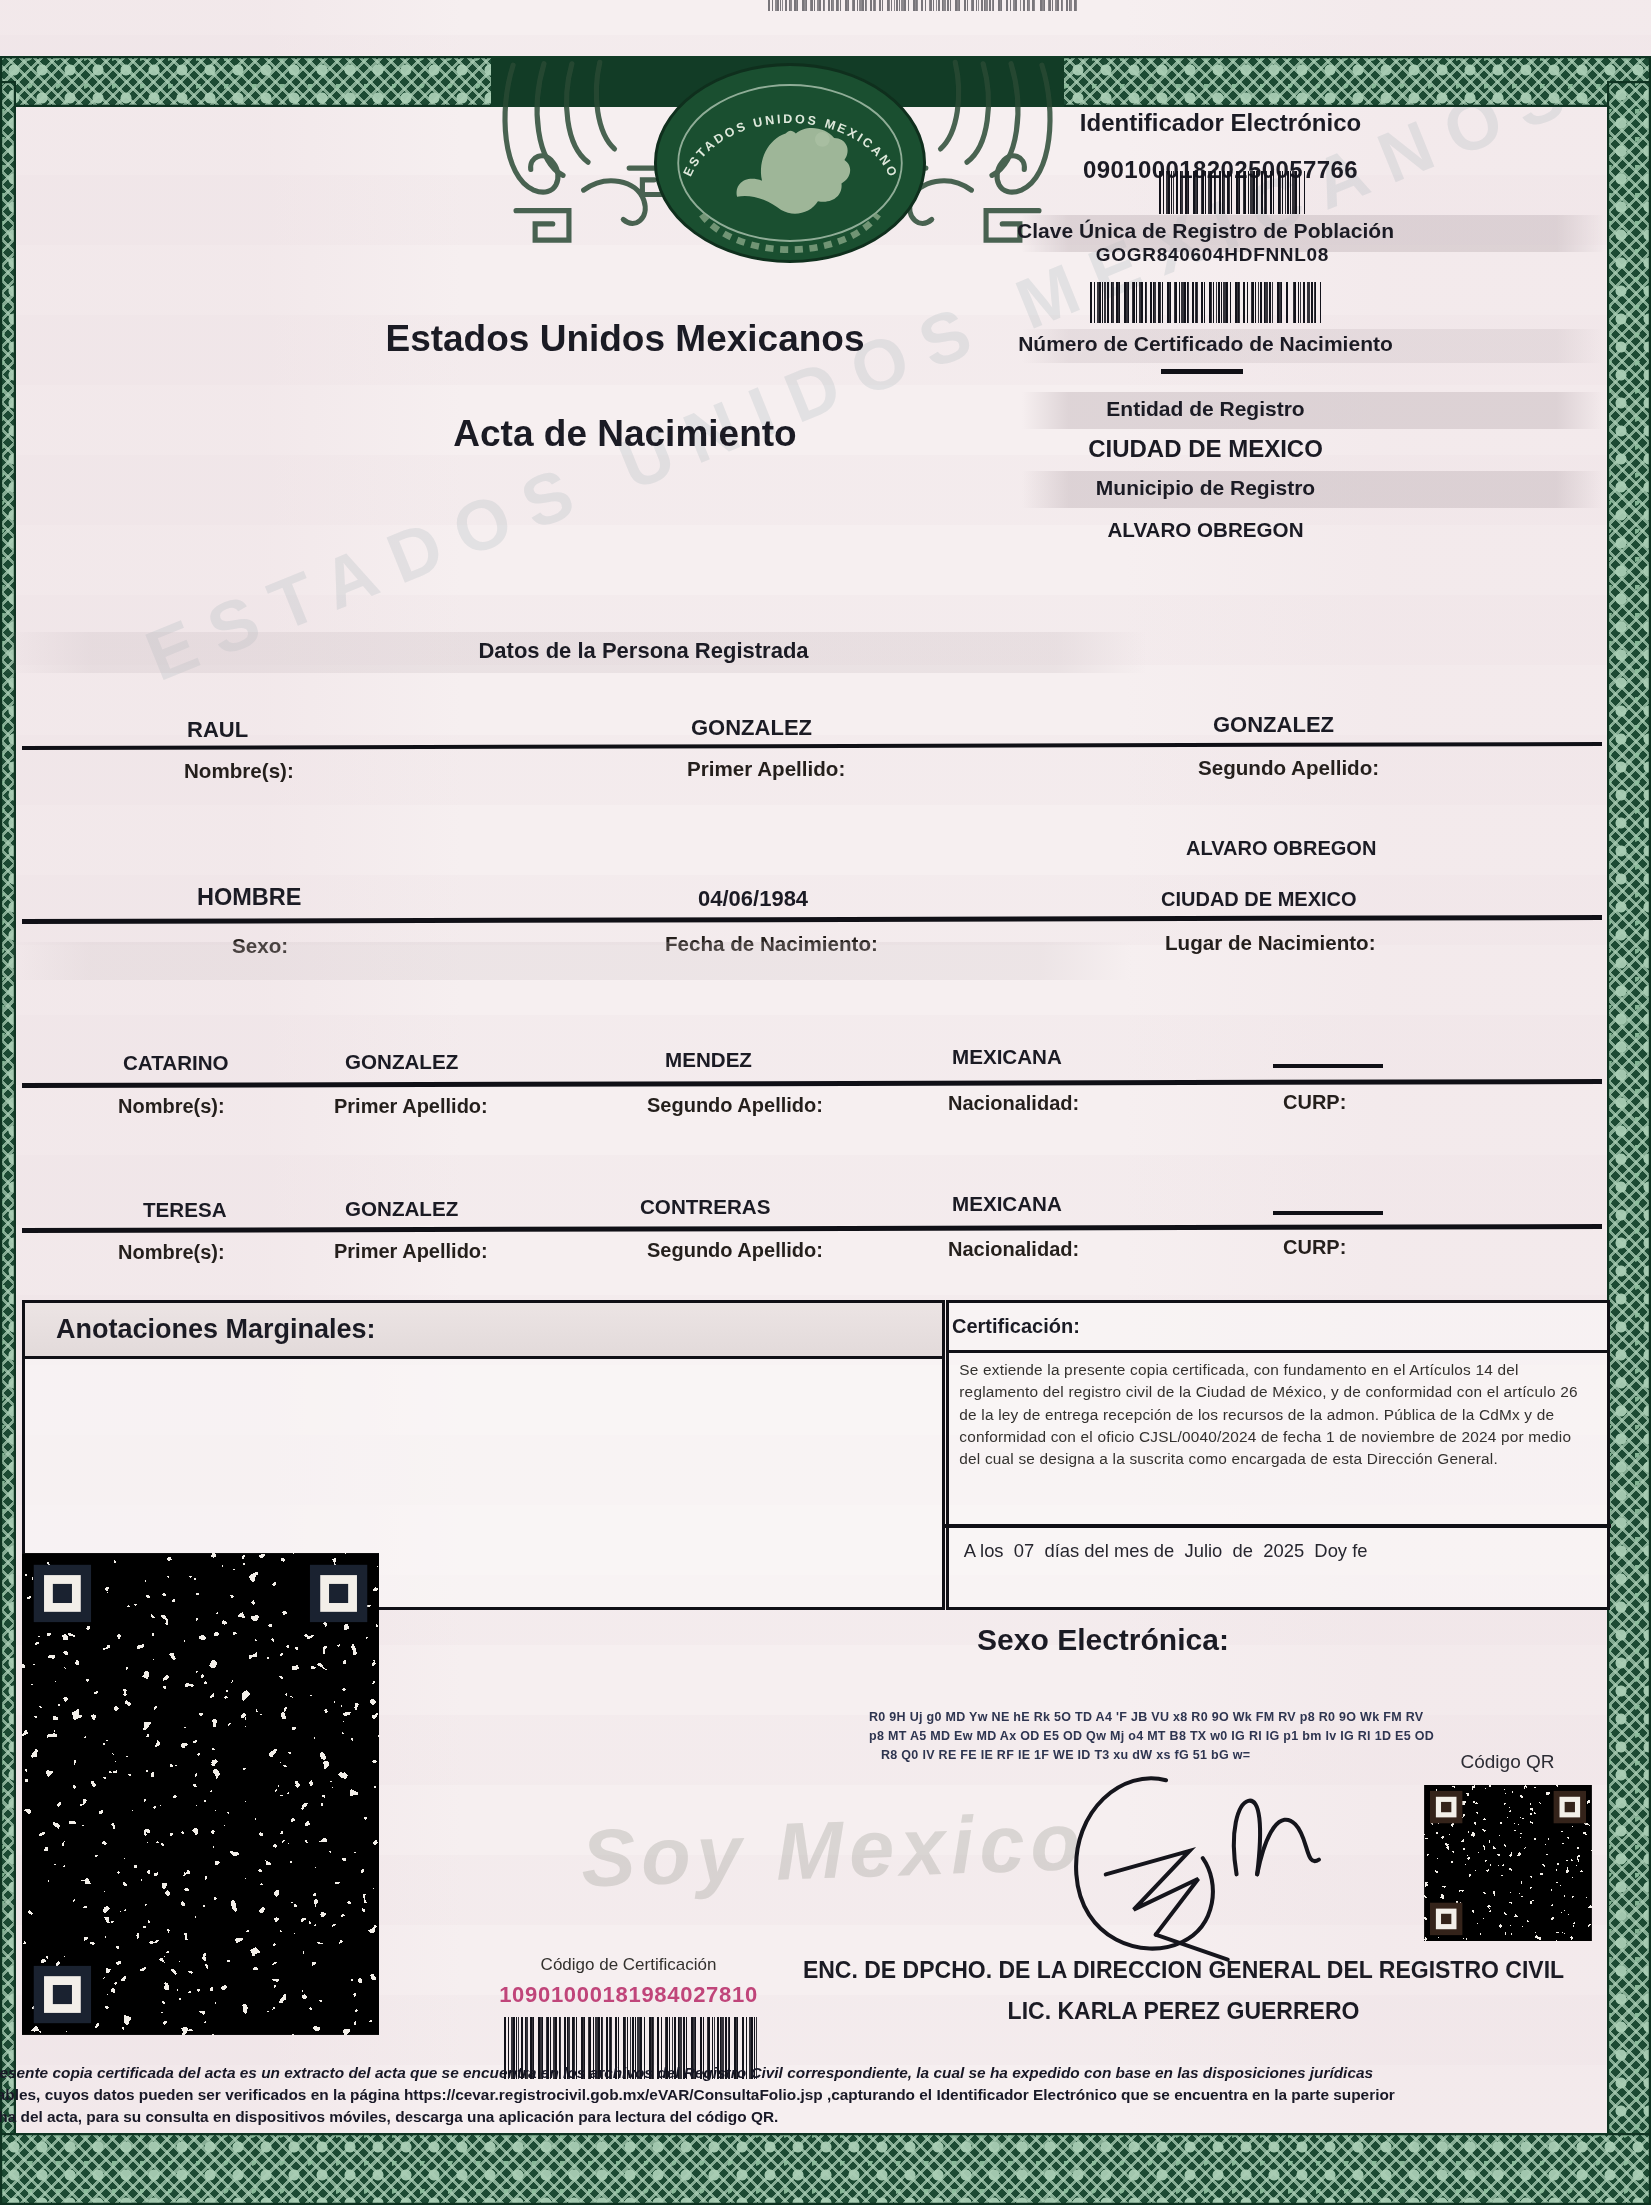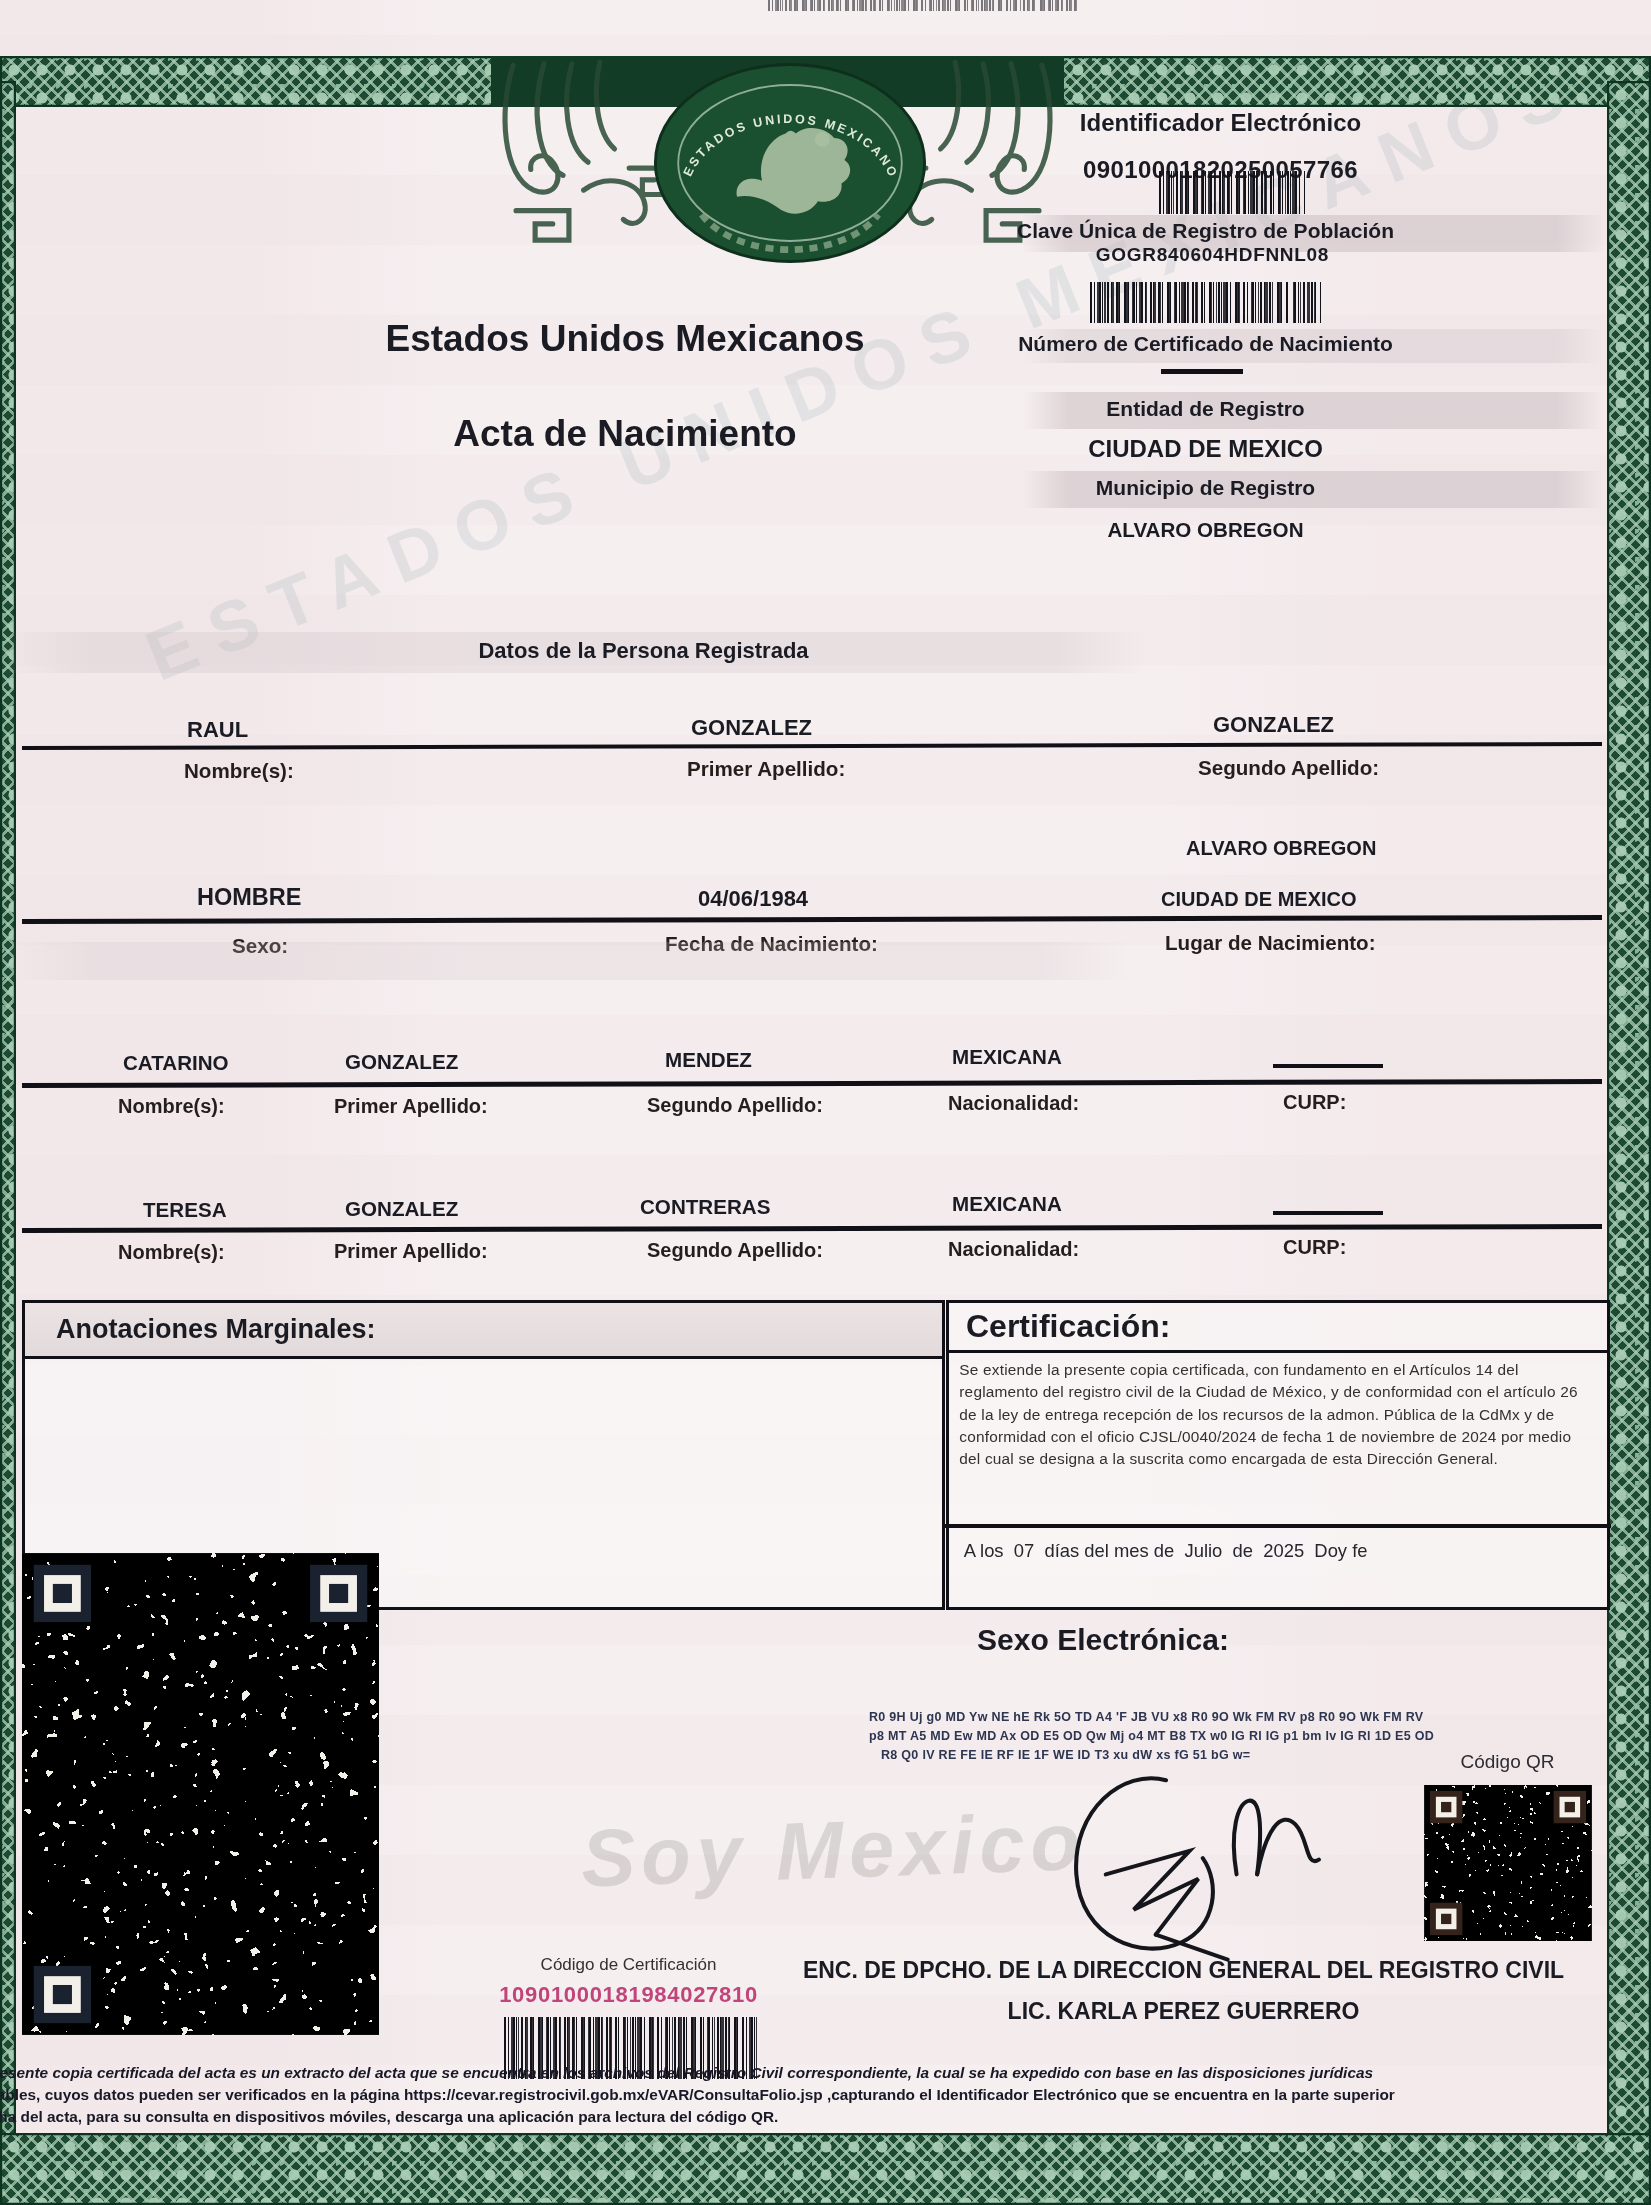--- a/index.html
+++ b/index.html
@@ -148,21 +148,21 @@
   <div class="abs b lbl" style="left:1283px;top:1236px;font-size:20px;">CURP:</div>
 
   <div class="abs" style="left:22px;top:1300px;width:917px;height:304px;border:3.7px solid #101016;background:rgba(252,250,249,.55);">
     <div style="height:53px;background:linear-gradient(180deg,#ece4e4,#e2dada);border-bottom:3.7px solid #101016;display:flex;align-items:center;">
       <span class="b" style="font-size:27px;margin-left:31px;">Anotaciones Marginales:</span>
     </div>
   </div>
 
   <div class="abs" style="left:946px;top:1300px;width:658px;height:304px;border:3.7px solid #101016;background:rgba(252,250,249,.55);">
     <div style="height:47px;border-bottom:3.7px solid #101016;display:flex;align-items:center;">
-      <span class="b" style="font-size:32px;margin-left:17px;">Certificación:</span>
+      <span class="b" style="font-size:20px;margin-left:3px;">Certificación:</span>
     </div>
     <div style="font-size:15.4px;color:#33312e;line-height:1.45;padding:5.9px 10.3px 0 10.3px;letter-spacing:0.2px;">Se extiende la presente copia certificada, con fundamento en el Artículos 14 del reglamento del registro civil de la Ciudad de México, y de conformidad con el artículo 26 de la ley de entrega recepción de los recursos de la admon. Pública de la CdMx y de conformidad con el oficio CJSL/0040/2024 de fecha 1 de noviembre de 2024 por medio del cual se designa a la suscrita como encargada de esta Dirección General.</div>
     <div style="position:absolute;left:-3.7px;right:-3.7px;top:221px;height:4.4px;background:#101016;"></div>
     <div style="position:absolute;left:14.7px;top:237px;font-size:18.4px;color:#26262e;white-space:pre-wrap;">A los  07  días del mes de  Julio  de  2025  Doy fe</div>
   </div>
 
   <div class="abs qrbox" style="left:22px;top:1553px;width:357px;height:482px;">
     <svg width="357" height="482" viewBox="0 0 486 656">
       <filter id="qf1" x="0" y="0" width="100%" height="100%">
         <feTurbulence type="fractalNoise" baseFrequency="0.075" numOctaves="2" seed="11" stitchTiles="stitch"></feTurbulence>

